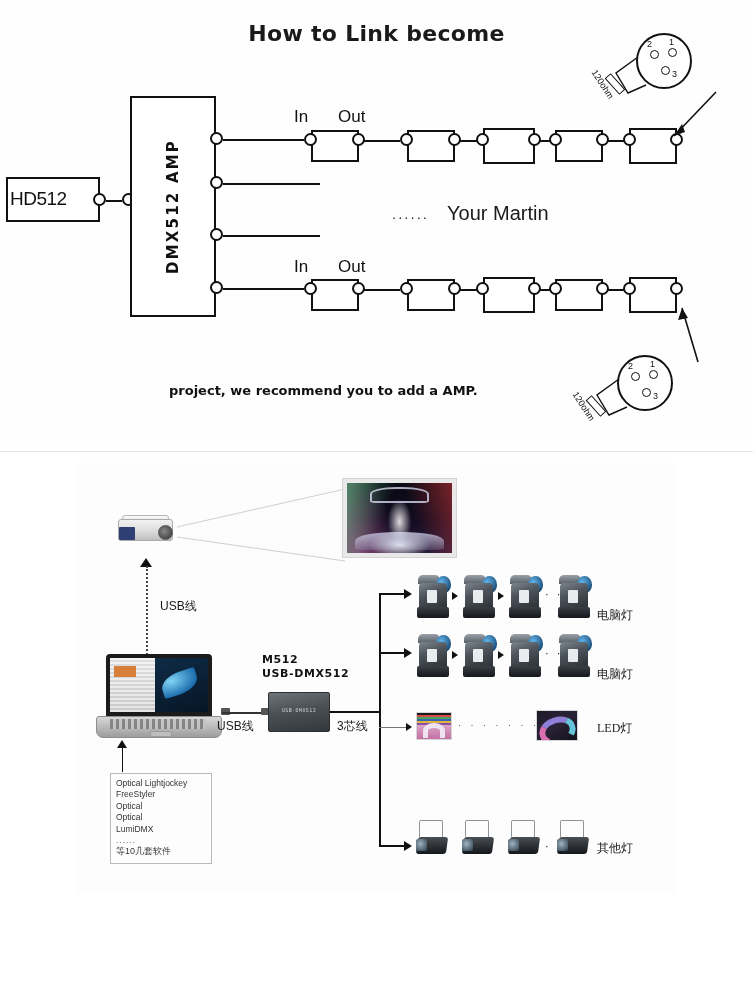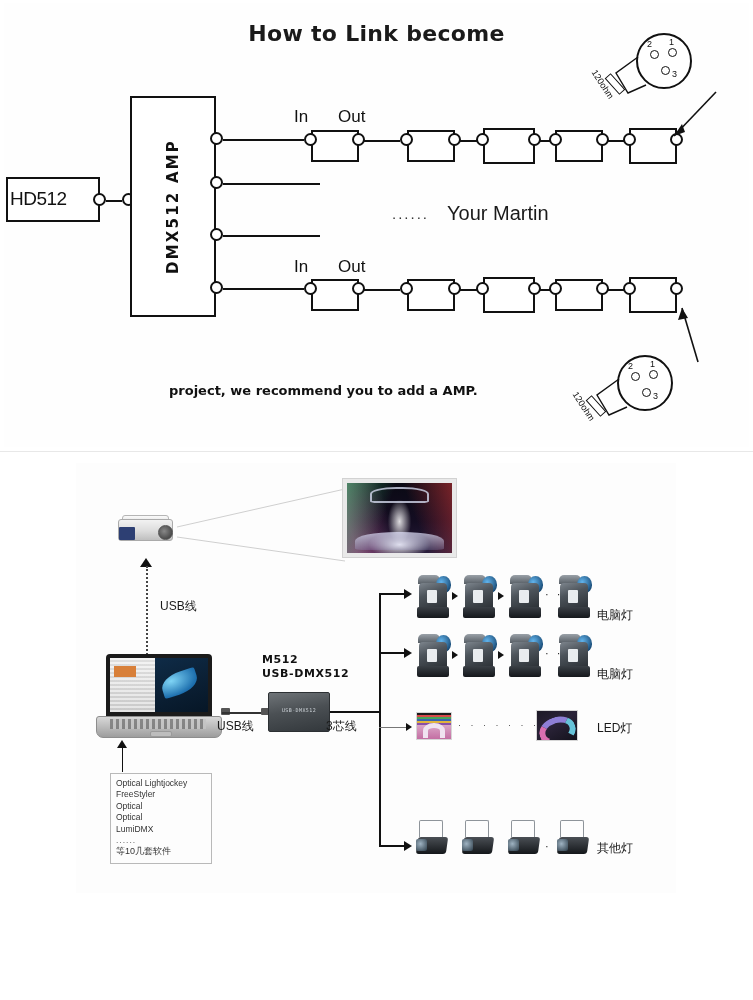--- a/index.html
+++ b/index.html
@@ -806,21 +806,21 @@
 
   <div class="label-m512">
     <div>M512</div>
     <div>USB-DMX512</div>
   </div>
   <div class="dmx-box"></div>
   <div class="dmx-box-txt">USB-DMX512</div>
 
   <div class="trunk-h"></div>
   <div class="trunk-v"></div>
-  <div class="label-3core cn-label" style="left:326px; top:718px;">3芯线</div>
+  <div class="label-3core cn-label" style="left:337px; top:718px;">3芯线</div>
 
   <div class="branch" style="top:593px; width:27px;"></div>
   <div class="arrow-r" style="left:404px; top:589px;"></div>
 
   <div class="mh" style="left:415px; top:574px;">
     <div class="mh-cap"></div>
     <div class="mh-head"></div>
     <div class="mh-yoke"></div>
     <div class="mh-win"></div>
     <div class="mh-base"></div>
@@ -890,21 +890,21 @@
   <div class="branch-thin" style="top:727px; width:28px;"></div>
   <div class="arrow-r-small" style="left:406px; top:723px;"></div>
   <div class="led-img led-left">
     <div class="led-left-stripes"></div>
     <div class="led-left-arc"></div>
   </div>
   <div class="dots-fine" style="left:458px; top:720px;">· · · · · · · ·</div>
   <div class="led-img led-right">
     <div class="led-right-arc"></div>
   </div>
-  <div class="cn-label" style="left:597px; top:720px;">LED灯</div>
+  <div class="cn-label" style="left:597px; top:720px;font-family:Liberation Serif, serif;">LED灯</div>
 
   <div class="branch" style="top:845px; width:27px;"></div>
   <div class="arrow-r" style="left:404px; top:841px;"></div>
 
   <div class="par" style="left:415px; top:820px;">
     <div class="par-bracket"></div>
     <div class="par-can"></div>
     <div class="par-lens"></div>
   </div>
   <div class="par" style="left:461px; top:820px;">

